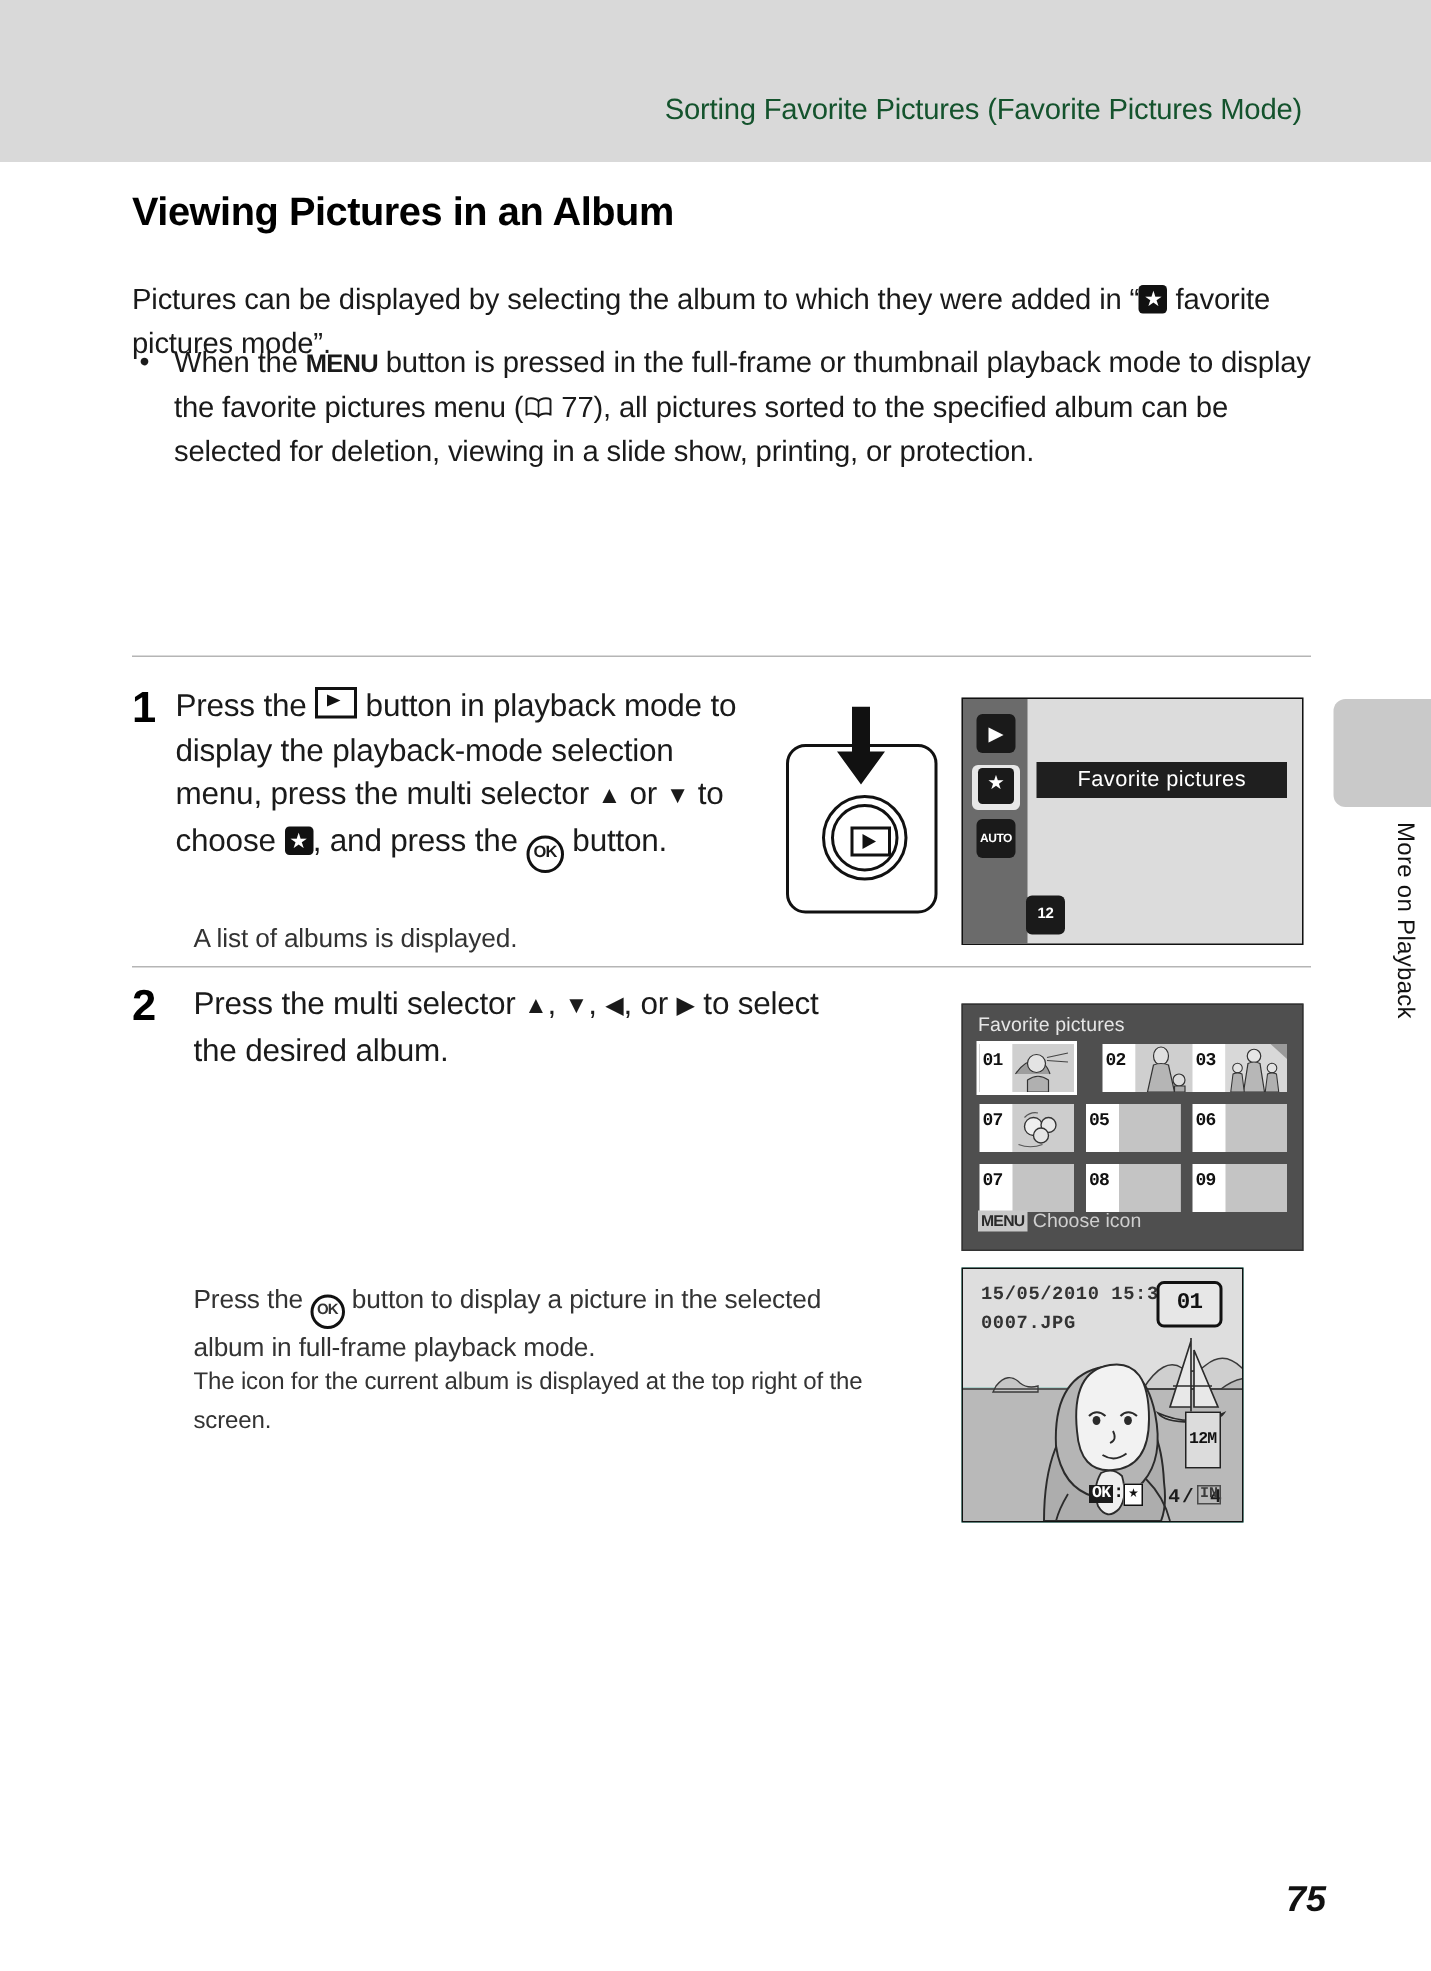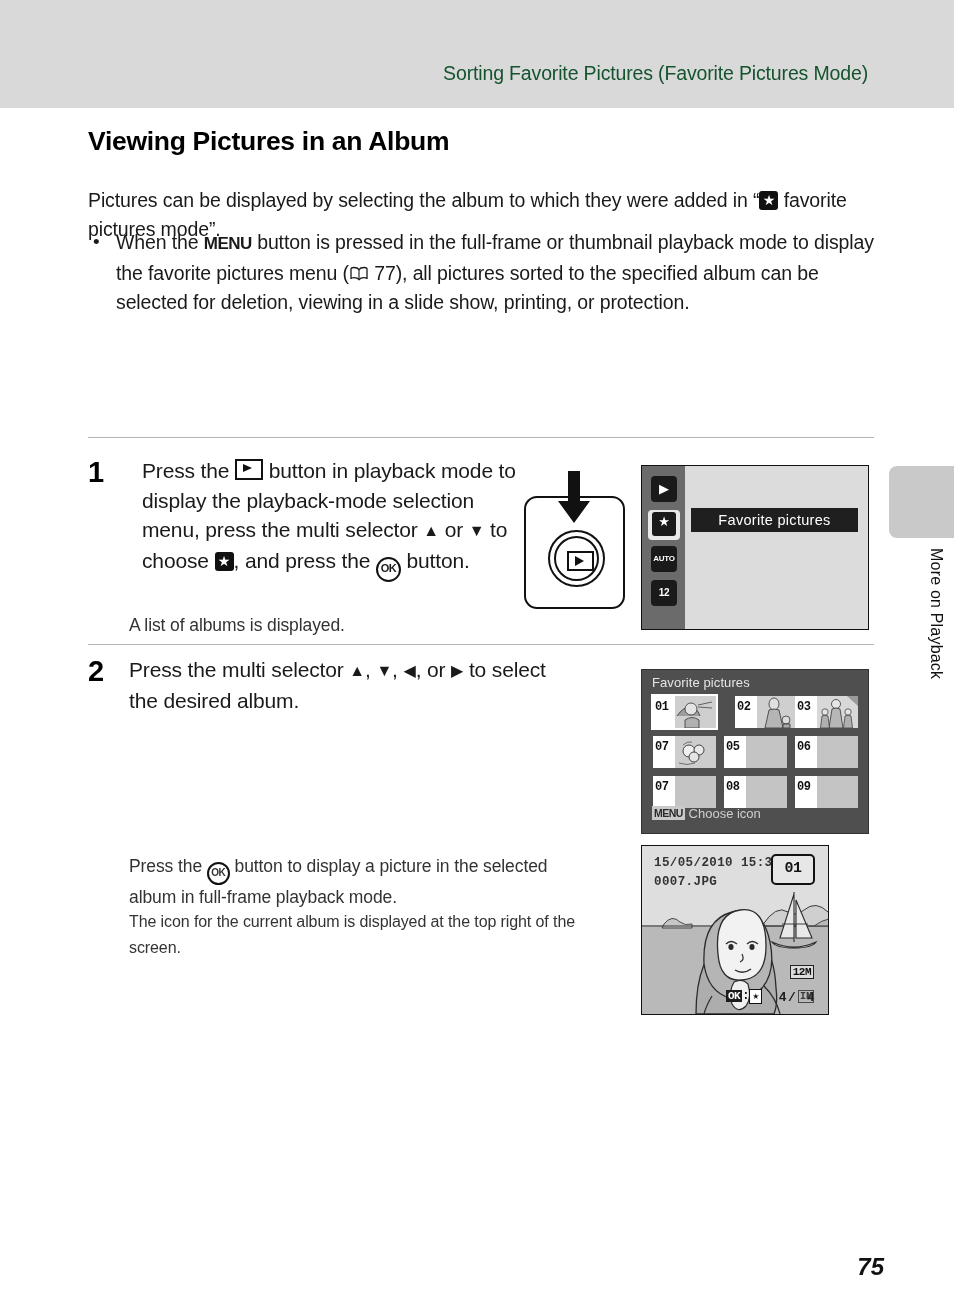--- a/index.html
+++ b/index.html
@@ -434,21 +434,21 @@
     background: #e7e7e7;
     color: #111; font-size: 15px; font-weight: bold;
     line-height: 26px; text-align: center;
     letter-spacing: -0.5px;
     font-family: "Liberation Mono", monospace;
   }
   .size-badge {
     position: absolute; right: 14px; bottom: 35px;
     border: 1.5px solid #222; background: #dcdcdc;
     color: #111; font-size: 11px; font-weight: bold;
-    padding: 0px 2px; letter-spacing: -0.5px;
+    padding: 12px 2px; letter-spacing: -0.5px;
     font-family: "Liberation Mono", monospace;
   }
   .frame-count {
     position: absolute; right: 12px; bottom: 9px;
     font-size: 13px; color: #1c1c1c; font-weight: bold;
     letter-spacing: 1.5px;
     font-family: "Liberation Mono", monospace;
   }
   .ok-fav {
     position: absolute; left: 84px; bottom: 10px;
@@ -529,21 +529,21 @@
             <line x1="10" y1="3.6" x2="10" y2="13.6" stroke="#1a1a1a" stroke-width="1.1"></line>
           </svg></span><span> 77</span><span>), all pictures sorted to the specified album can be selected for deletion, viewing in a slide show, printing, or protection.</span>
     </li>
   </ul>
 </div>
 
 <div class="rule rule-1"></div>
 
 <div class="step">
   <div class="step-num" style="left:88px; top:458px;">1</div>
-  <div class="step-body" style="left:142px; top:456px; width:385px;">
+  <div class="step-body" style="left:117px; top:456px; width:385px;">
     <span>Press the </span><span class="ico ico-play"></span><span> button in playback mode to display the playback-mode selection menu, press the multi selector </span><span class="arw">▲</span><span> or </span><span class="arw">▼</span><span> to choose </span><span class="ico ico-fav"></span><span>, and press the </span><span class="ico-ok">OK</span><span> button.</span>
   </div>
   <div class="step-sub" style="left:129px; top:613px; width:385px;">A list of albums is displayed.</div>
 </div>
 
 <div class="btn-illus">
   <svg class="arrow" viewBox="0 0 34 54">
     <polygon points="11,0 23,0 23,30 33,30 17,52 1,30 11,30" fill="#111"></polygon>
   </svg>
   <div class="pbtn">
@@ -560,21 +560,21 @@
     <div class="rail-ico" style="top:10px;">
       <span class="gly">▶</span>
     </div>
     <div class="rail-ico sel" style="top:44px;">
       <div class="chip"></div>
       <span class="gly">★</span>
     </div>
     <div class="rail-ico" style="top:80px;">
       <span class="mini-auto" style="line-height:26px;">AUTO</span>
     </div>
-    <div class="rail-ico" style="top:114px;">
+    <div class="rail-ico" style="top:131px;margin-left:33px;">
       <span class="mini-auto" style="line-height:26px;font-size:10px;">12</span>
     </div>
   </div>
   <div class="highlight-bar">Favorite pictures</div>
 </div>
 
 <div class="rule rule-2"></div>
 
 <div class="step">
   <div class="step-num" style="left:88px; top:657px;">2</div>

